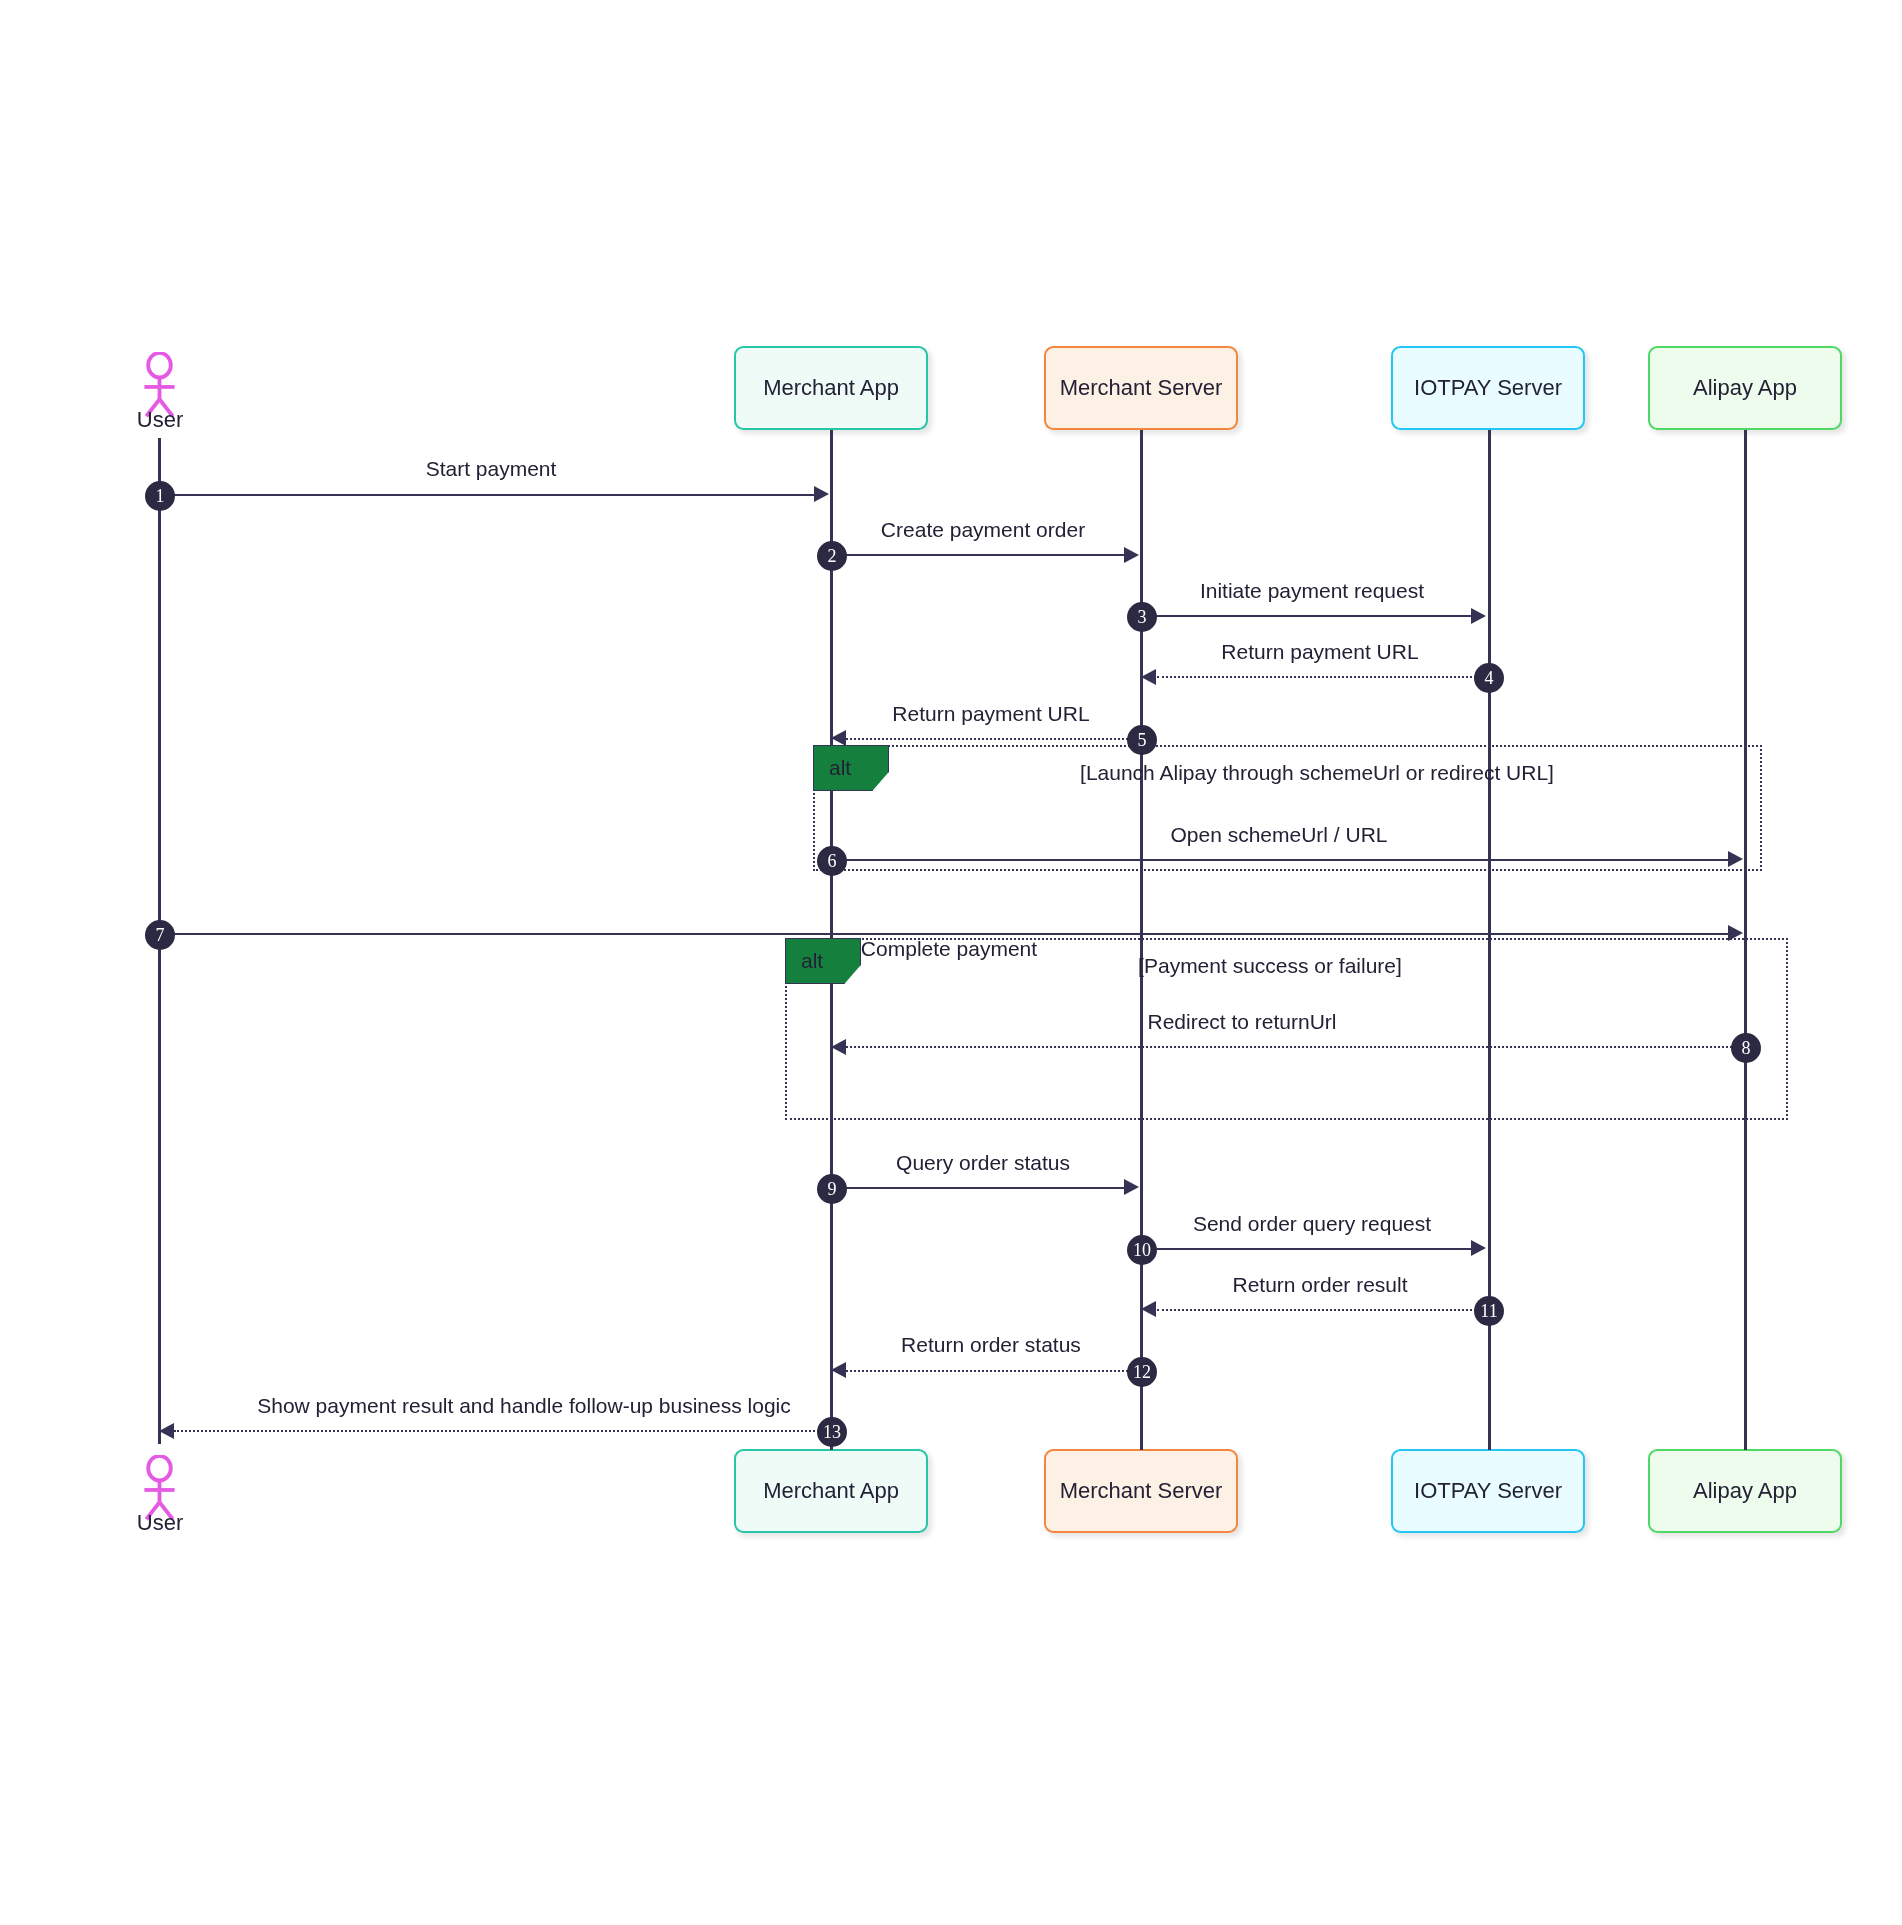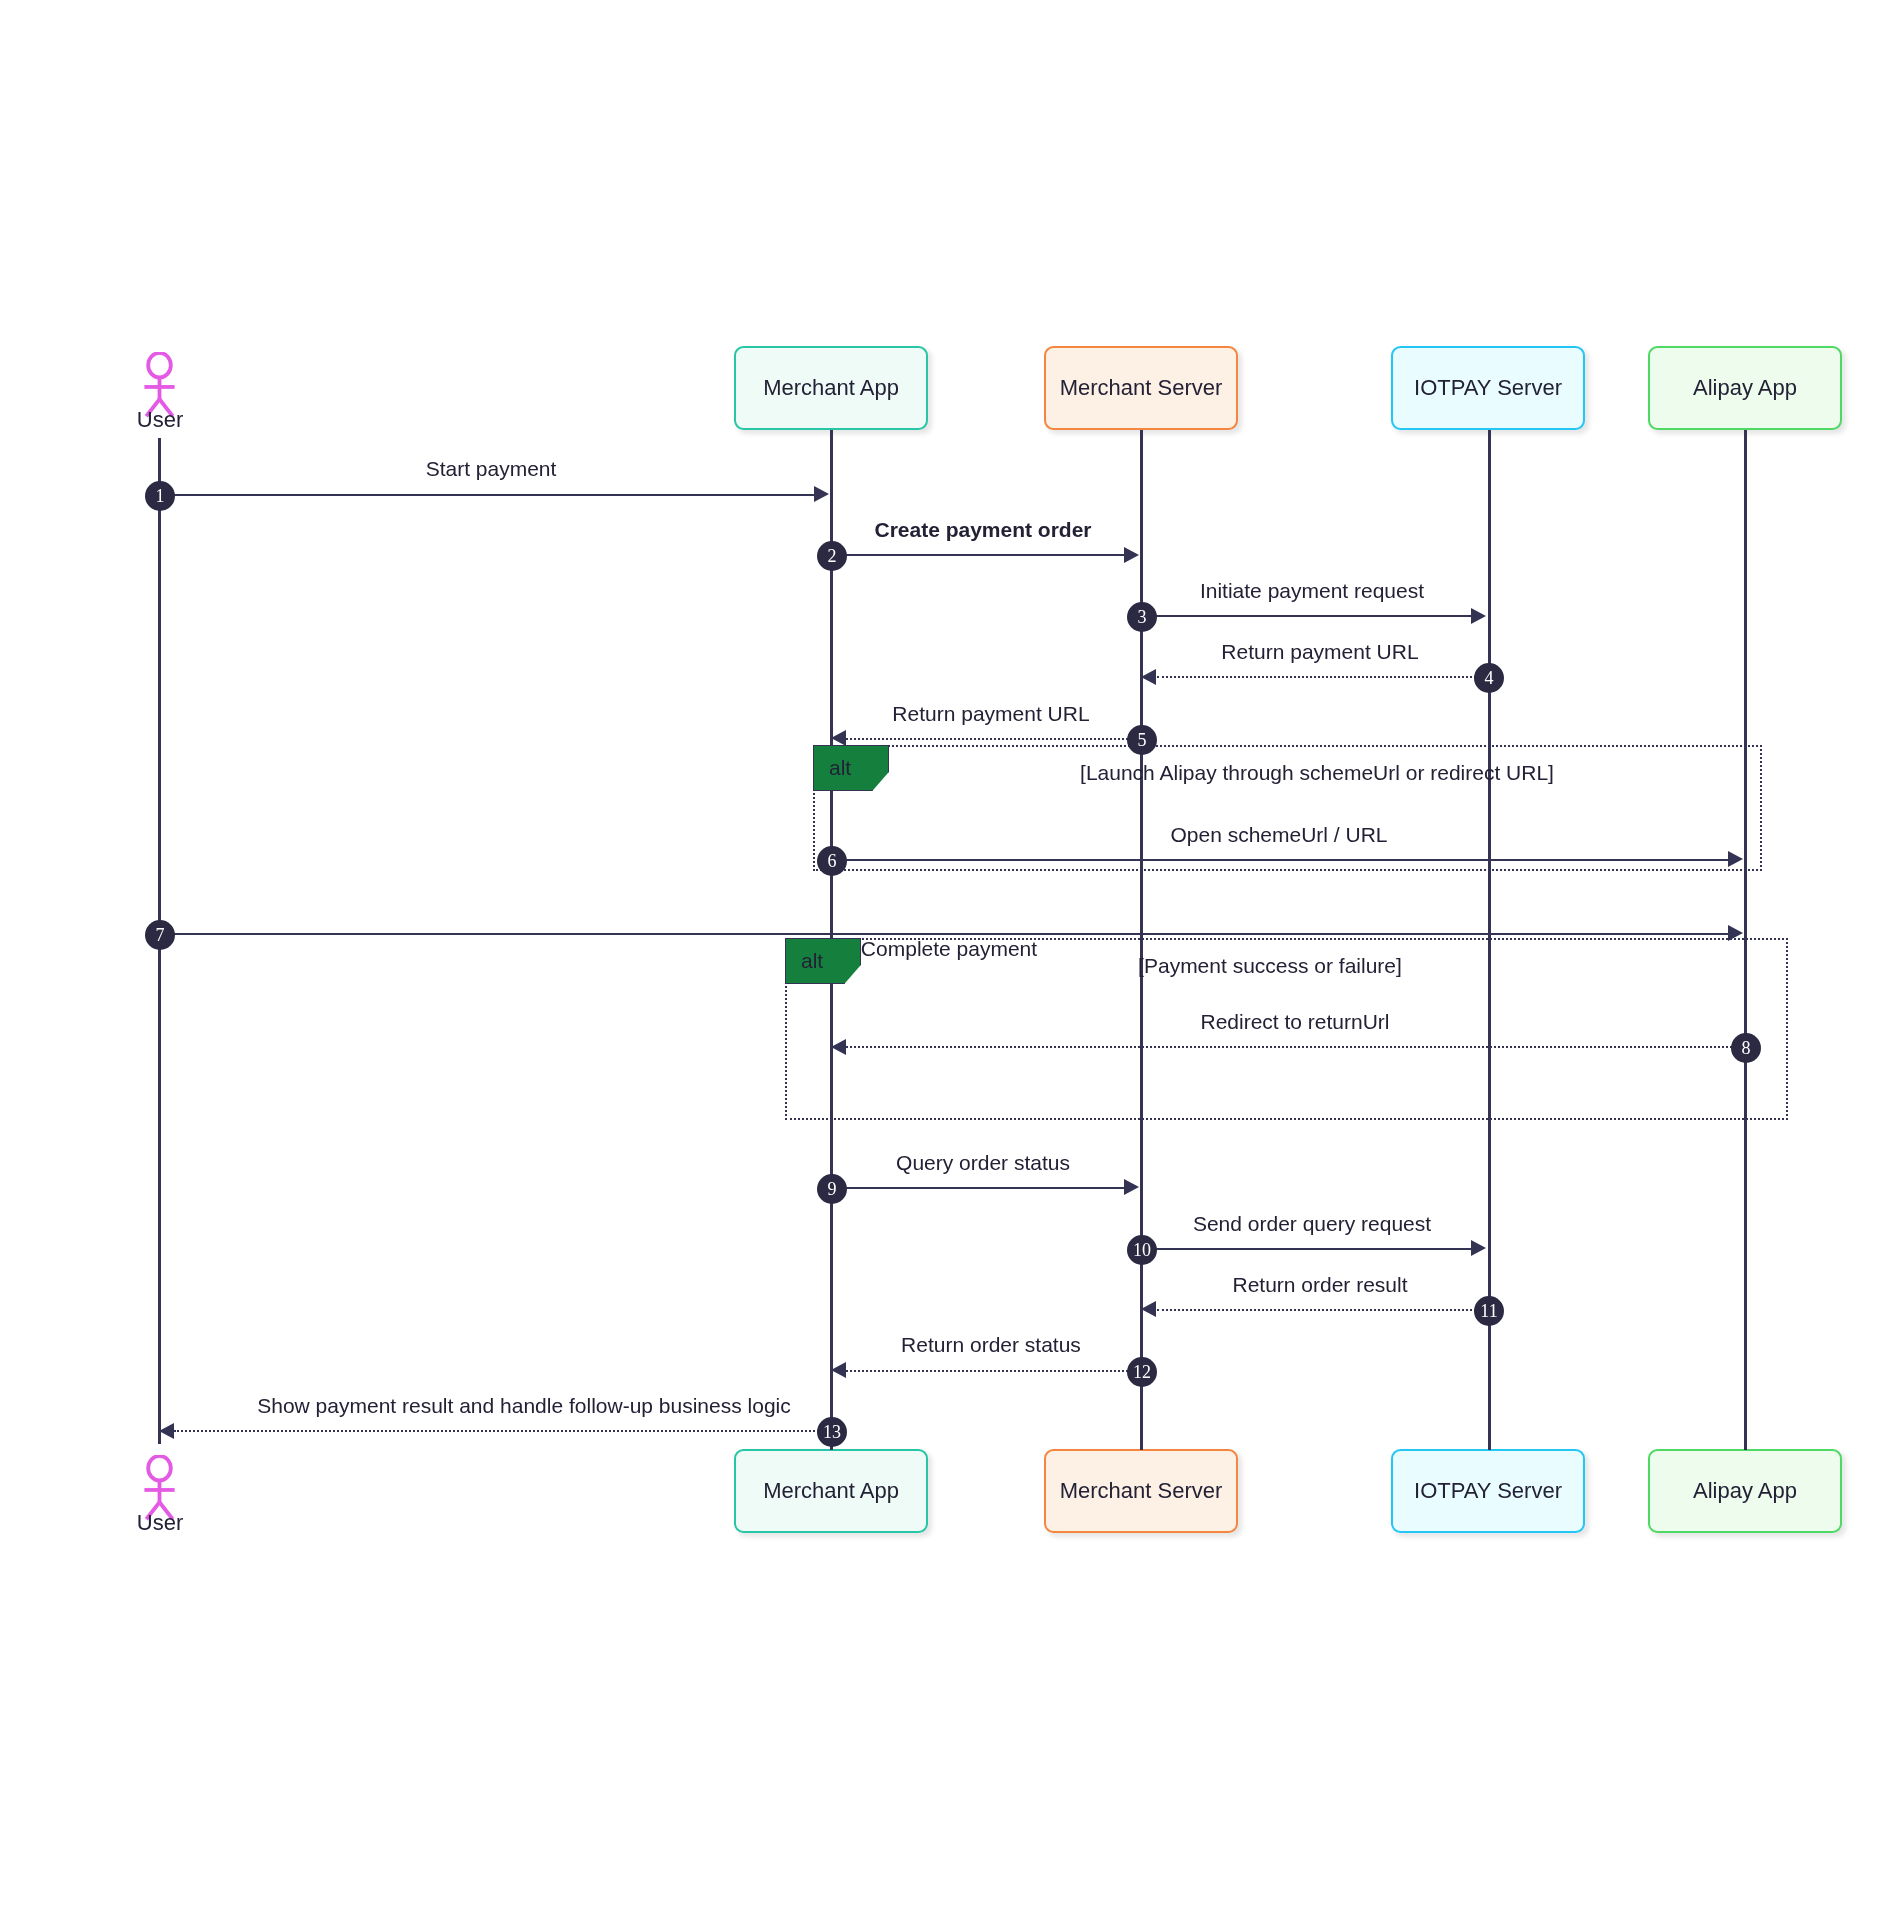--- a/index.html
+++ b/index.html
@@ -118,21 +118,21 @@
   <div class="altcond" style="left:1270px;top:954px;">[Payment success or failure]</div>
 
 
   <div class="msgline" style="left:158px;top:494px;width:656px;"></div>
   <div class="arrow-r" style="left:814px;top:486px;"></div>
   <div class="msgtext" style="left:491px;top:457px;">Start payment</div>
   <div class="seq" style="left:160px;top:496px;">1</div>
 
   <div class="msgline" style="left:830px;top:554px;width:294px;"></div>
   <div class="arrow-r" style="left:1124px;top:547px;"></div>
-  <div class="msgtext" style="left:983px;top:518px;font-weight:bold;">Create payment order</div>
+  <div class="msgtext" style="left:983px;top:518px;">Create payment order</div>
   <div class="seq" style="left:832px;top:556px;">2</div>
 
   <div class="msgline" style="left:1140px;top:615px;width:331px;"></div>
   <div class="arrow-r" style="left:1471px;top:608px;"></div>
   <div class="msgtext" style="left:1312px;top:579px;">Initiate payment request</div>
   <div class="seq" style="left:1142px;top:617px;">3</div>
 
   <div class="msgline dotted" style="left:1157px;top:676px;width:331px;"></div>
   <div class="arrow-l" style="left:1141px;top:669px;"></div>
   <div class="msgtext" style="left:1320px;top:640px;">Return payment URL</div>
@@ -148,21 +148,21 @@
   <div class="msgtext" style="left:1279px;top:823px;">Open schemeUrl / URL</div>
   <div class="seq" style="left:832px;top:861px;">6</div>
 
   <div class="msgline" style="left:158px;top:933px;width:1570px;"></div>
   <div class="arrow-r" style="left:1728px;top:925px;"></div>
   <div class="msgtext" style="left:949px;top:897px;margin-top:40px;">Complete payment</div>
   <div class="seq" style="left:160px;top:935px;">7</div>
 
   <div class="msgline dotted" style="left:846px;top:1046px;width:898px;"></div>
   <div class="arrow-l" style="left:831px;top:1039px;"></div>
-  <div class="msgtext" style="left:1295px;top:1010px;text-align:right;">Redirect to returnUrl</div>
+  <div class="msgtext" style="left:1242px;top:1010px;text-align:right;">Redirect to returnUrl</div>
   <div class="seq" style="left:1746px;top:1048px;">8</div>
 
   <div class="msgline" style="left:830px;top:1187px;width:294px;"></div>
   <div class="arrow-r" style="left:1124px;top:1179px;"></div>
   <div class="msgtext" style="left:983px;top:1151px;">Query order status</div>
   <div class="seq" style="left:832px;top:1189px;">9</div>
 
   <div class="msgline" style="left:1140px;top:1248px;width:331px;"></div>
   <div class="arrow-r" style="left:1471px;top:1240px;"></div>
   <div class="msgtext" style="left:1312px;top:1212px;">Send order query request</div>

